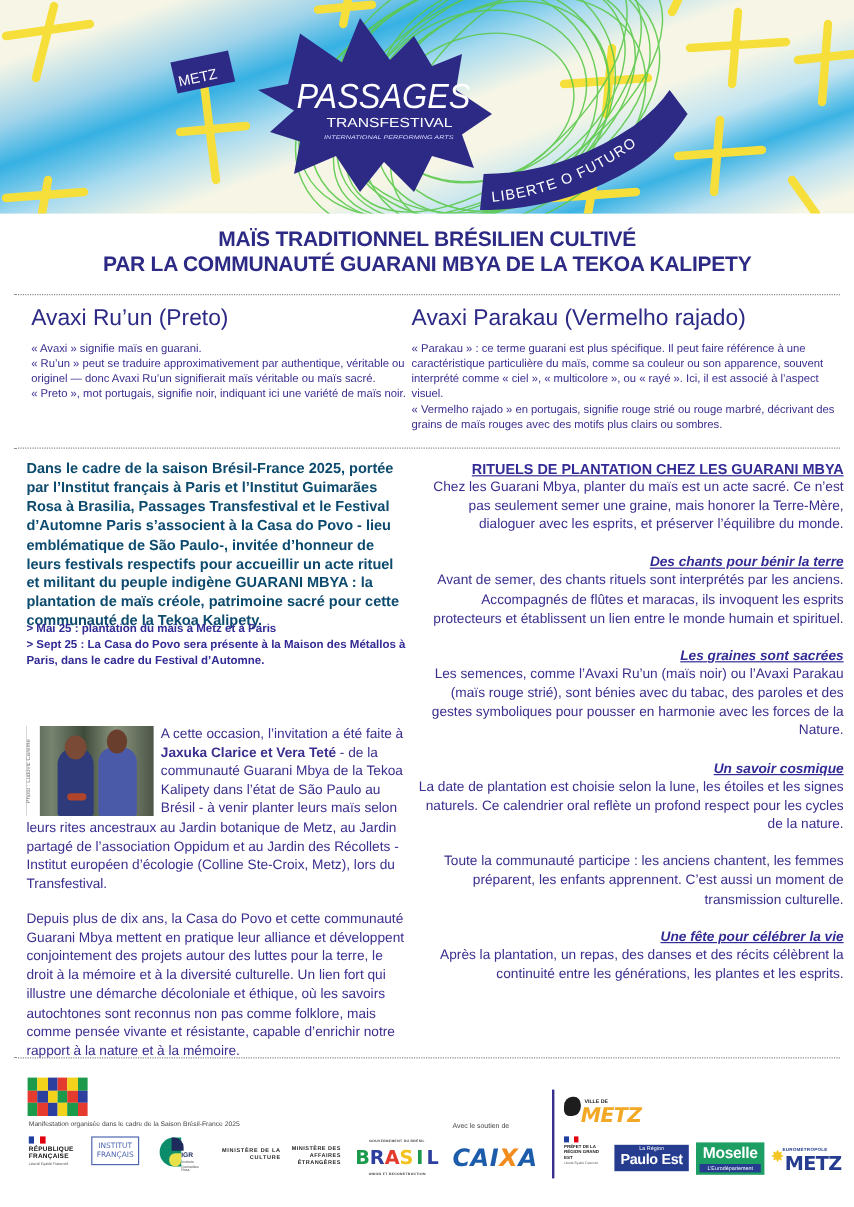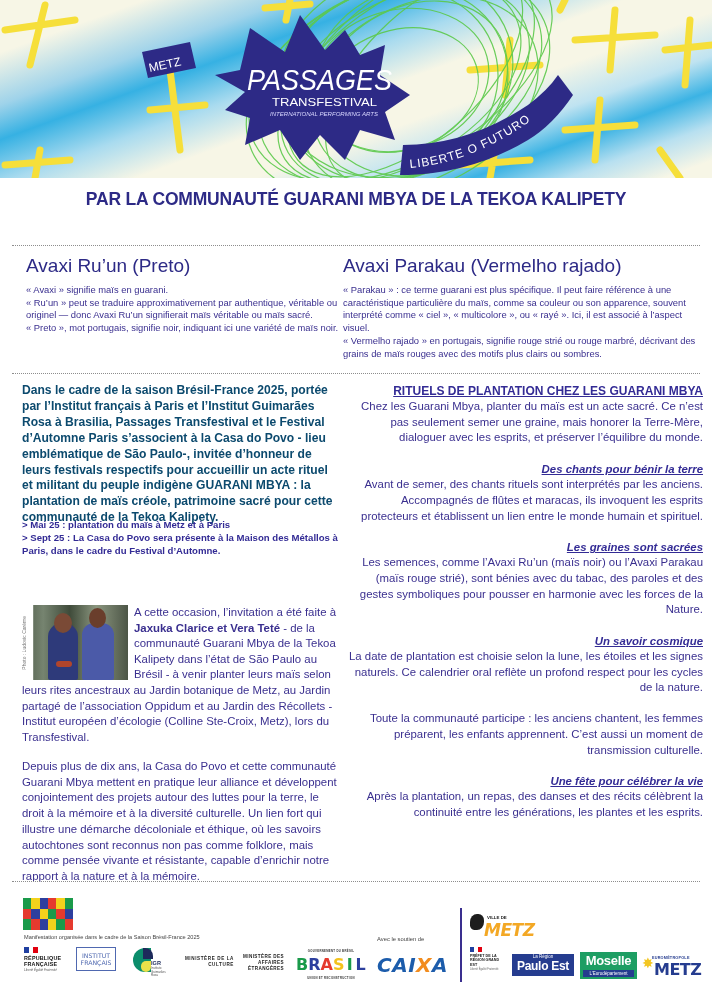--- a/index.html
+++ b/index.html
@@ -149,20 +149,21 @@
 
     <path fill="#2d2a86" d="M402 180 L405 150 Q470 150 530 110 Q550 95 560 80 L575 100 Q555 130 530 145 Q475 178 410 180 Z" transform="translate(-2 -5)"></path>
     <path id="mottoPath" fill="none" d="M410 168 Q480 162 545 110 Q555 100 565 90"></path>
     <text fill="#ffffff" font-size="12" font-family="Liberation Sans, sans-serif" letter-spacing="1">
       <textPath href="#mottoPath">LIBERTE O FUTURO</textPath>
     </text>
   </svg>
 </div>
 
 <div class="title">
+  <div>MAÏS TRADITIONNEL BRÉSILIEN CULTIVÉ</div>
   <div>PAR LA COMMUNAUTÉ GUARANI MBYA DE LA TEKOA KALIPETY</div>
 </div>
 <div class="divider d1"></div>
 
 <div class="variety v-left">
   <h2>Avaxi Ru’un (Preto)</h2>
   <p>
     <span>« Avaxi » signifie maïs en guarani.</span><br>
     <span>« Ru’un » peut se traduire approximativement par authentique, véritable ou originel — donc Avaxi Ru’un signifierait maïs véritable ou maïs sacré.</span><br>
     <span>« Preto », mot portugais, signifie noir, indiquant ici une variété de maïs noir.</span>

